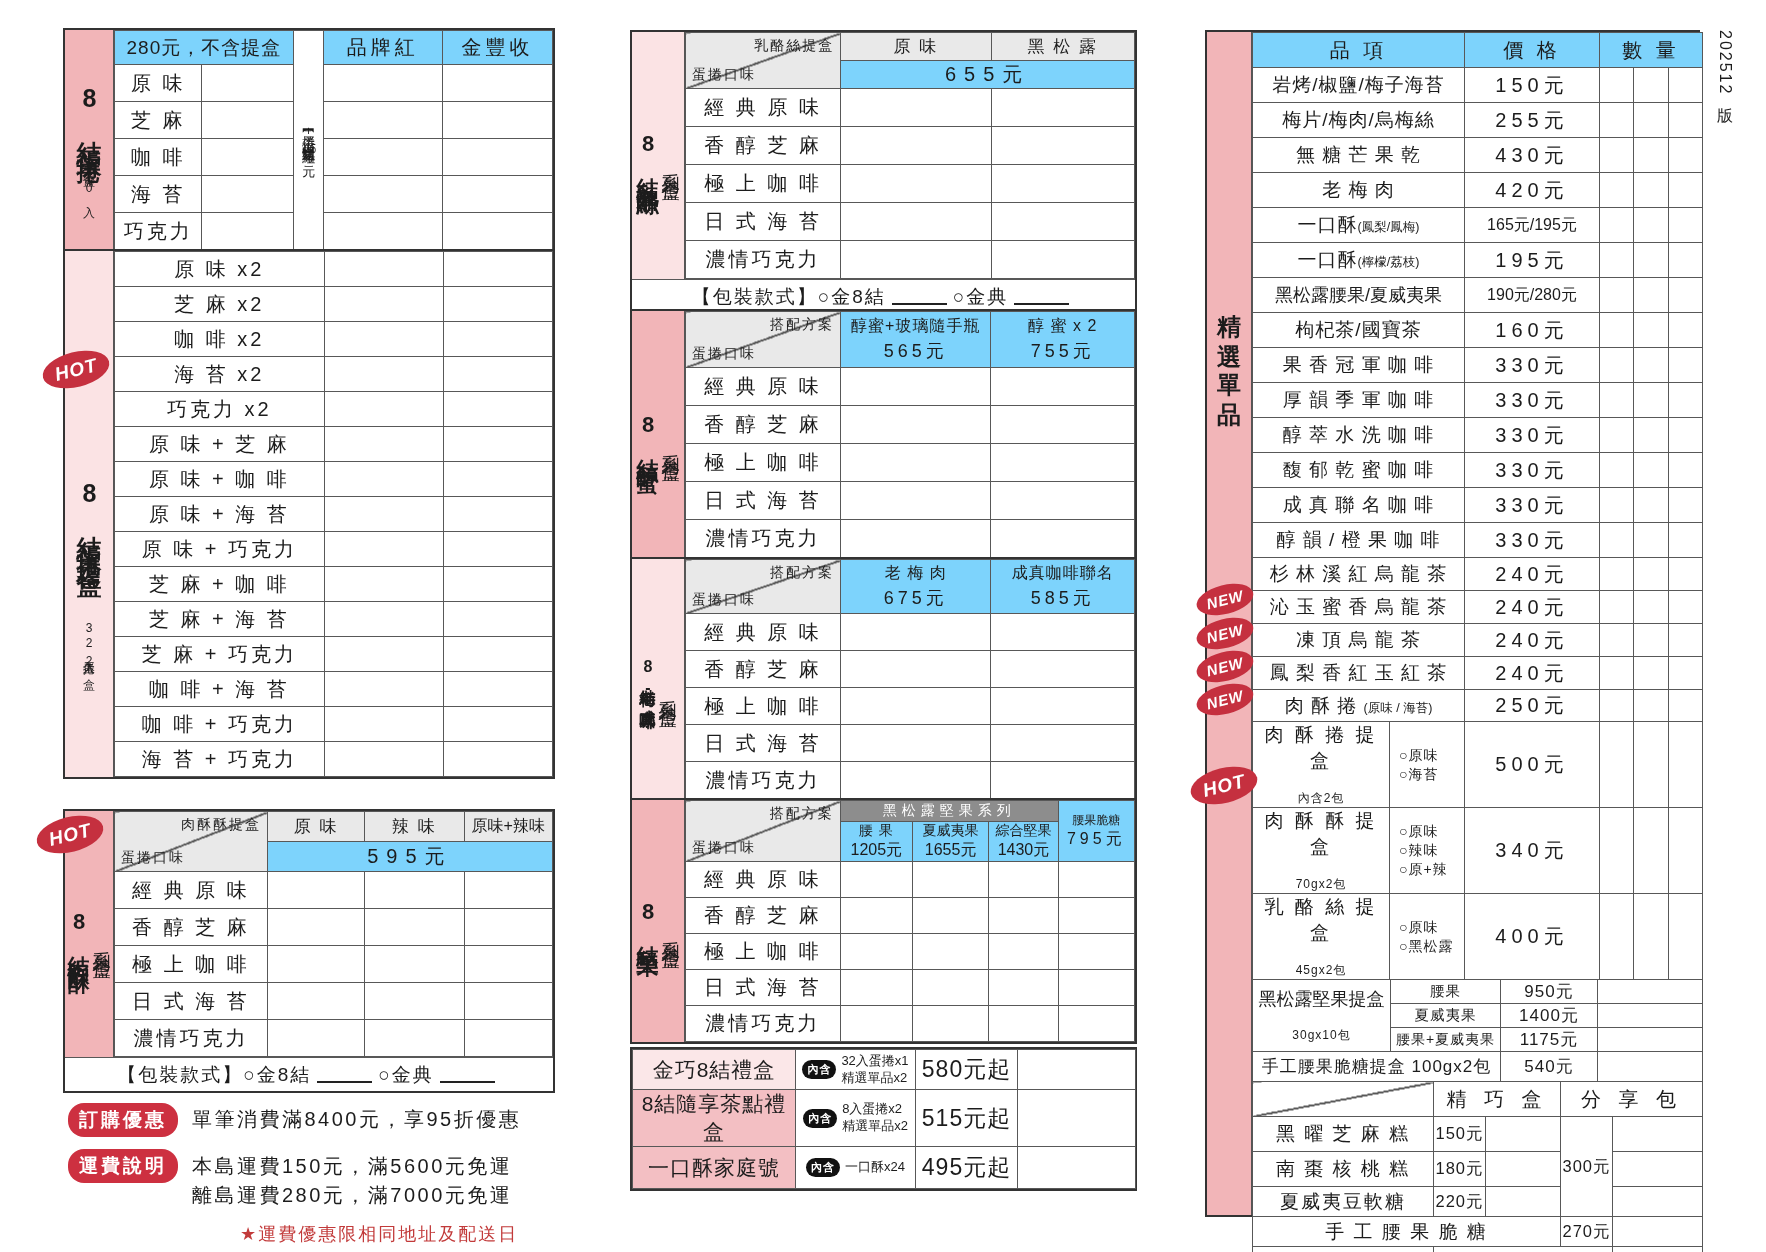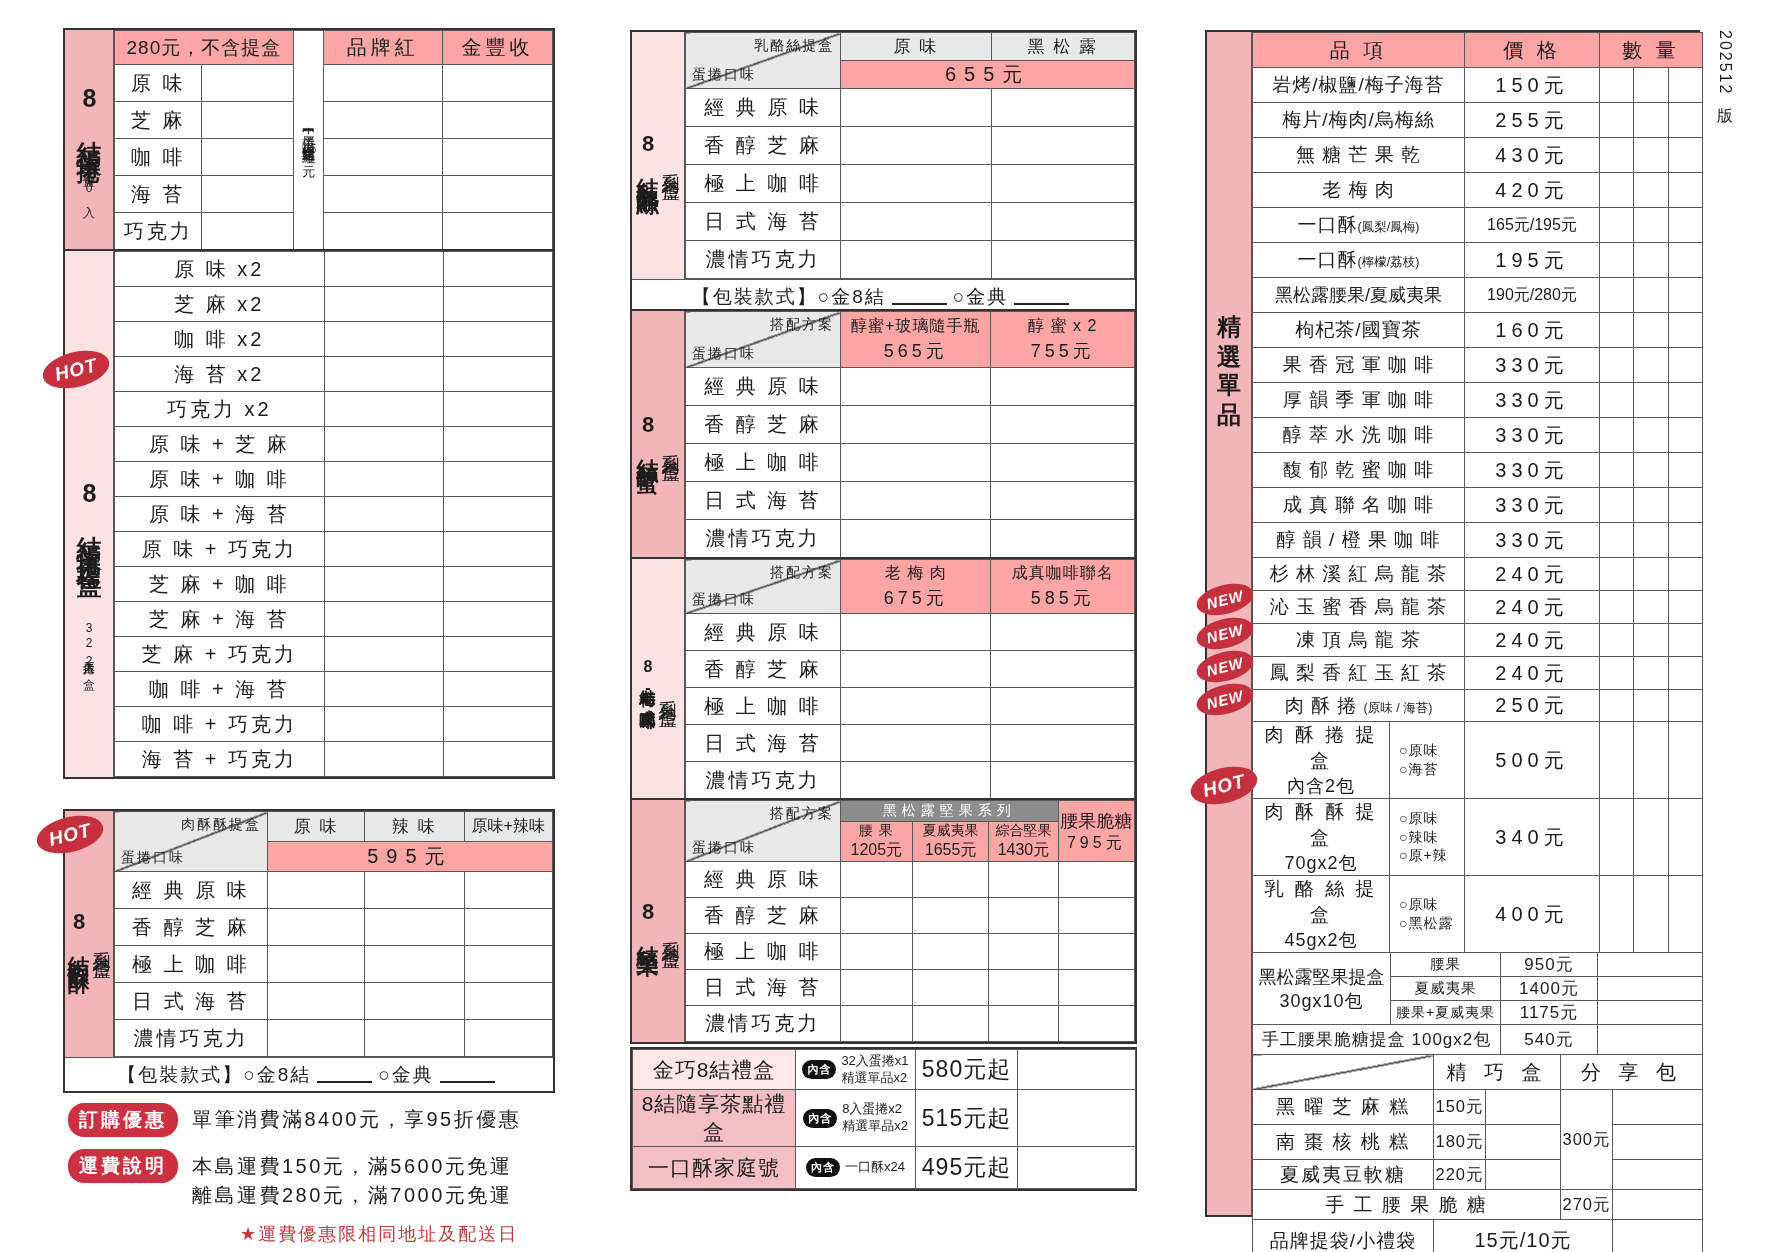--- a/index.html
+++ b/index.html
@@ -14,21 +14,21 @@
   .pinklight{background:#fbe3e4}
   .vtext{writing-mode:vertical-rl;text-orientation:upright;line-height:1}
   .vmain{font-size:25px;font-weight:bold;letter-spacing:9px}
   .vnote{font-size:12px;letter-spacing:1px;margin-top:16px}
   .twocol{display:flex;gap:3px}
   .vmain2{font-size:22px;font-weight:bold;letter-spacing:5px}
   .vmain2.small{font-size:16px;letter-spacing:1px;font-weight:bold}
   .vsub2{font-size:18px;letter-spacing:3px;margin-top:28px}
   table{border-collapse:collapse;table-layout:fixed;flex:1 1 auto}
   td{border:1px solid #585858;text-align:center;vertical-align:middle;font-size:20px;letter-spacing:2px;background:#fff;overflow:hidden;padding:0}
-  .hd{background:#fca5a5;font-size:20px;letter-spacing:4px}
+  .hd{background:#7dd3fc;font-size:20px;letter-spacing:4px}
   .hd2{background:#e9e9e9;font-size:17px;letter-spacing:2px}
   .sp{letter-spacing:8px;font-size:20px}
   .dark{background:#8d8d8d;color:#fff;font-size:14px;letter-spacing:5px}
   .e{background:#fff}
   .diag{position:relative;background:
     linear-gradient(to bottom right,rgba(0,0,0,0) calc(50% - 1px),#585858 calc(50% - 1px),#585858 calc(50% + 1px),rgba(0,0,0,0) calc(50% + 1px)),#e9e9e9}
   .diagw{position:relative;background:
     linear-gradient(to bottom right,rgba(0,0,0,0) calc(50% - 1px),#585858 calc(50% - 1px),#585858 calc(50% + 1px),rgba(0,0,0,0) calc(50% + 1px)),#fff}
   .dt{position:absolute;top:4px;right:6px;font-size:14px;letter-spacing:2px}
   .db{position:absolute;bottom:4px;left:6px;font-size:14px;letter-spacing:2px}
@@ -37,21 +37,21 @@
   .hdr2line div:first-child{font-size:16px;letter-spacing:1px}
   .hdr2line div:last-child{font-size:18px;letter-spacing:4px;margin-top:2px}
   .footd{border-top:1px solid #585858;height:34px;display:flex;align-items:center;justify-content:center;font-size:19px;letter-spacing:2px;background:#fff}
   .blank{display:inline-block;width:55px;border-bottom:2px solid #222;height:16px;margin:0 6px}
   .flav{font-size:20px;letter-spacing:3px}
   .rname{font-size:19px;letter-spacing:1px}
   .rsub{font-size:12.5px;letter-spacing:0}
   .rprice{font-size:20px;letter-spacing:5px}
   .tight{letter-spacing:0;font-size:16px}
   .rname2 div:first-child{font-size:19px;letter-spacing:3px}
-  .rnote{font-size:18px;letter-spacing:1px;margin-top:0}
+  .rnote{font-size:12px;letter-spacing:1px;margin-top:16px}
   .ropts{font-size:14px;text-align:left;padding-left:9px;line-height:1.35;letter-spacing:1px}
   .rflav{font-size:14.5px;letter-spacing:1px}
   .rprice2{font-size:17px;letter-spacing:1px}
   .bname{font-size:19px;letter-spacing:2px}
   .bprice{font-size:16.5px;letter-spacing:1px}
   .bprice2{font-size:20px;letter-spacing:1px}
   .whd{font-size:20px;letter-spacing:6px}
   .gname{font-size:21px;letter-spacing:1px}
   .lp{background:#fbe7e8}
   .mp{background:#f3bfc3}
@@ -512,21 +512,21 @@
             <col style="width:77px">
           </colgroup>
         <tbody>
             <tr style="height:21px">
           <td rowspan="2" class="diag">
                 <span class="dt">搭配方案</span>
                 <span class="db">蛋捲口味</span>
               </td>
           <td colspan="3" class="dark">黑松露堅果系列</td>
           <td rowspan="2" class="hd">
-                <div style="font-size:18px;letter-spacing:0">腰果脆糖</div>
+                <div style="font-size:12px;letter-spacing:0">腰果脆糖</div>
                 <div style="font-size:16px">795元</div>
               </td>
         </tr>
         <tr style="height:37px">
           <td class="hd">
                 <div style="font-size:14px;letter-spacing:1px">腰 果</div>
                 <div style="font-size:16px;letter-spacing:0">1205元</div>
               </td>
           <td class="hd">
                 <div style="font-size:14px;letter-spacing:0">夏威夷果</div>

